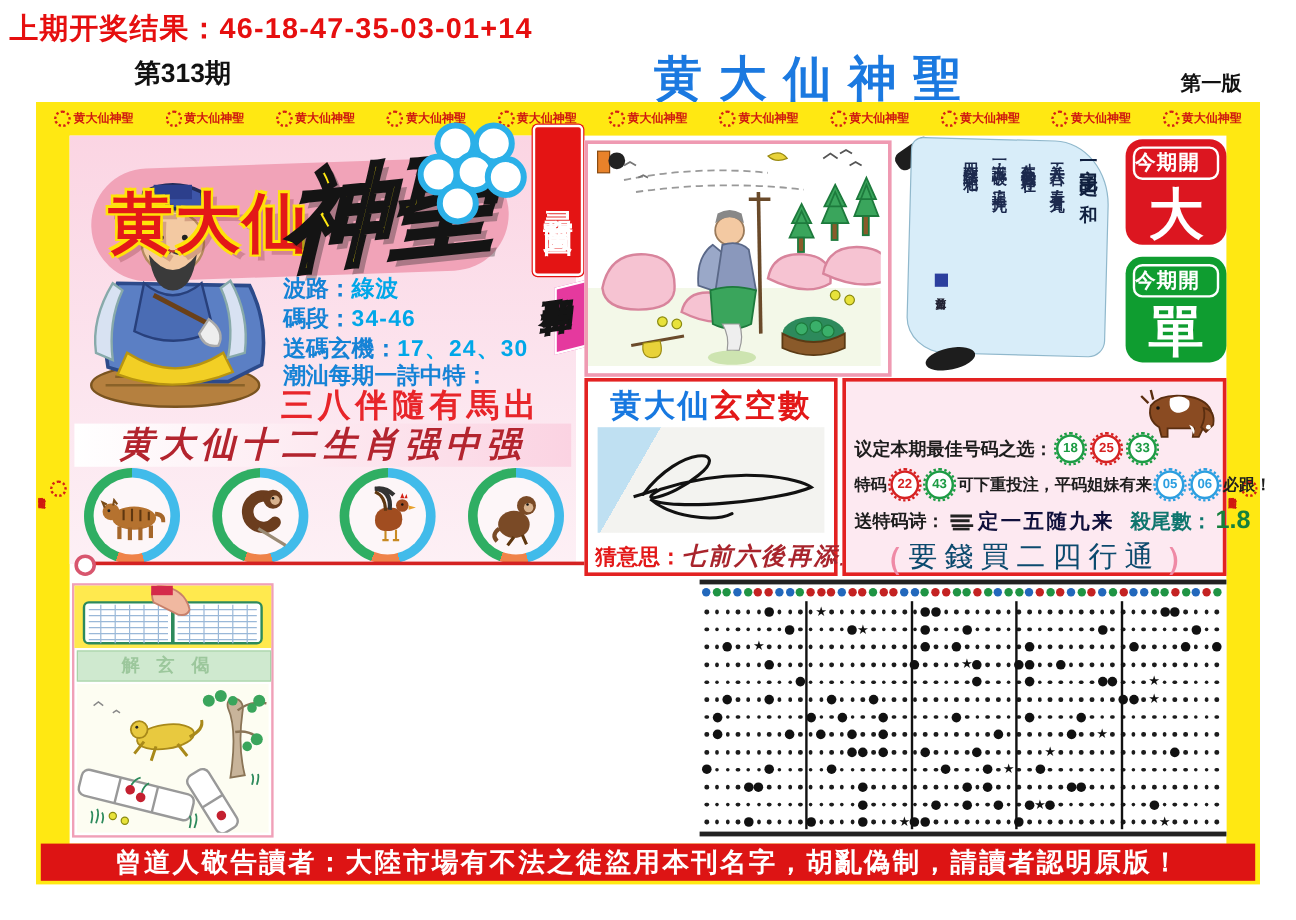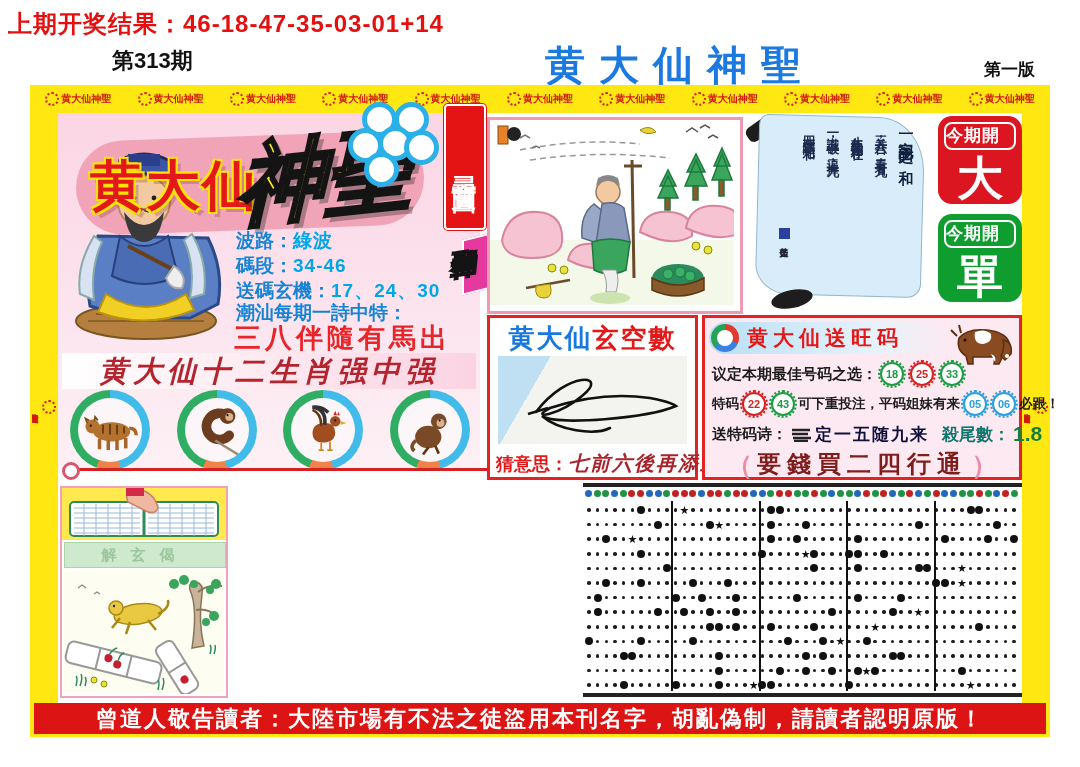--- a/index.html
+++ b/index.html
@@ -117,21 +117,21 @@
   .wm-title{color:#e31818;font-size:21px;font-weight:900;letter-spacing:5px;white-space:nowrap;}
   .wm-line{position:absolute;left:7px;white-space:nowrap;color:#1d1d1d;font-weight:800;display:flex;align-items:center;gap:3px;}
   .wm-l1{top:44px;font-size:15px;}
   .wm-l2{top:74px;font-size:13.5px;}
   .wm-l3{top:104px;font-size:15px;}
   .wm-poem{color:#10103c;font-weight:900;letter-spacing:2px;font-size:17px;font-family:"Liberation Serif",serif;}
   .wm-kill-label{color:#0f766e;font-weight:900;font-size:17px;margin-left:10px;}
   .wm-kill-value{color:#15803d;font-weight:900;font-size:21px;}
   .wm-l4{top:130px;left:0;width:314px;text-align:center;white-space:nowrap;}
   .wm-paren{color:#ef8aa6;font-size:26px;font-weight:900;vertical-align:-2px;}
-  .wm-l4-text{color:#7f1d1d;font-size:24px;font-weight:700;letter-spacing:6px;font-family:"Liberation Serif",serif;}
+  .wm-l4-text{color:#0c4a6e;font-size:24px;font-weight:400;letter-spacing:6px;font-family:"Liberation Serif",serif;}
   .ball{display:inline-flex;width:20px;height:20px;border-radius:50%;background:#fff;align-items:center;
         justify-content:center;font-size:11px;font-weight:900;flex:0 0 auto;}
   .ball.green{border:2px solid #1d9c44;outline:2px dotted #1d9c44;color:#1d9c44;}
   .ball.red{border:2px solid #d62222;outline:2px dotted #d62222;color:#d62222;}
   .ball.blue{border:2px solid #2c9fe0;outline:2px dotted #2c9fe0;color:#2c9fe0;}
   .scribble-block{display:inline-block;width:22px;height:16px;}
 
   
   .bl-box{left:60px;top:486px;width:168px;height:212px;background:#fff;border:2px solid #f0a0b8;box-sizing:border-box;}
   .bl-yellow{position:absolute;left:0;top:0;width:164px;height:52px;background:#ffe94e;}
@@ -438,24 +438,20 @@
         <path d="M38,56 C70,14 112,18 84,40 C60,60 30,64 52,52 C120,30 170,44 178,50 C150,62 60,70 44,60 C60,74 96,80 112,72" fill="none" stroke="#111" stroke-width="2.6" stroke-linecap="round"></path>
         <path d="M30,58 l20,-6" stroke="#111" stroke-width="2.6"></path>
       </svg>
     </div>
     <div class="xk-guess">
       <span class="xk-guess-label">猜意思：</span><span class="xk-guess-value">七前六後再添三</span>
     </div>
   </div>
 
   <div class="abs wm-box">
-    <div class="wm-header">
-      <span class="wm-ring"></span>
-      <span class="wm-title">黄大仙送旺码</span>
-    </div>
     <svg style="position:absolute;right:4px;top:2px" width="70" height="48" viewBox="0 0 70 48">
       <path d="M14,18 q8,-10 28,-8 q18,2 22,12 q4,10 -6,14 l-4,8 -5,0 1,-7 -22,0 0,7 -5,0 -2,-8 q-10,-6 -7,-18z" fill="#8a4b22" stroke="#5a2e10" stroke-width="1.5"></path>
       <path d="M30,12 q10,-4 16,2 q2,8 -8,10 q-10,0 -8,-12z" fill="#fff"></path>
       <path d="M46,34 q6,2 4,8" fill="#fff"></path>
       <path d="M58,20 q10,2 8,14 l-6,6 -4,-4 q4,-8 2,-16z" fill="#8a4b22" stroke="#5a2e10" stroke-width="1.5"></path>
       <circle cx="62" cy="36" r="2" fill="#fff"></circle>
       <path d="M12,16 l-6,-6 M16,13 l-2,-8" stroke="#5a2e10" stroke-width="2"></path>
       <circle cx="20" cy="20" r="1.5" fill="#111"></circle>
     </svg>
     <div class="wm-line wm-l1">

